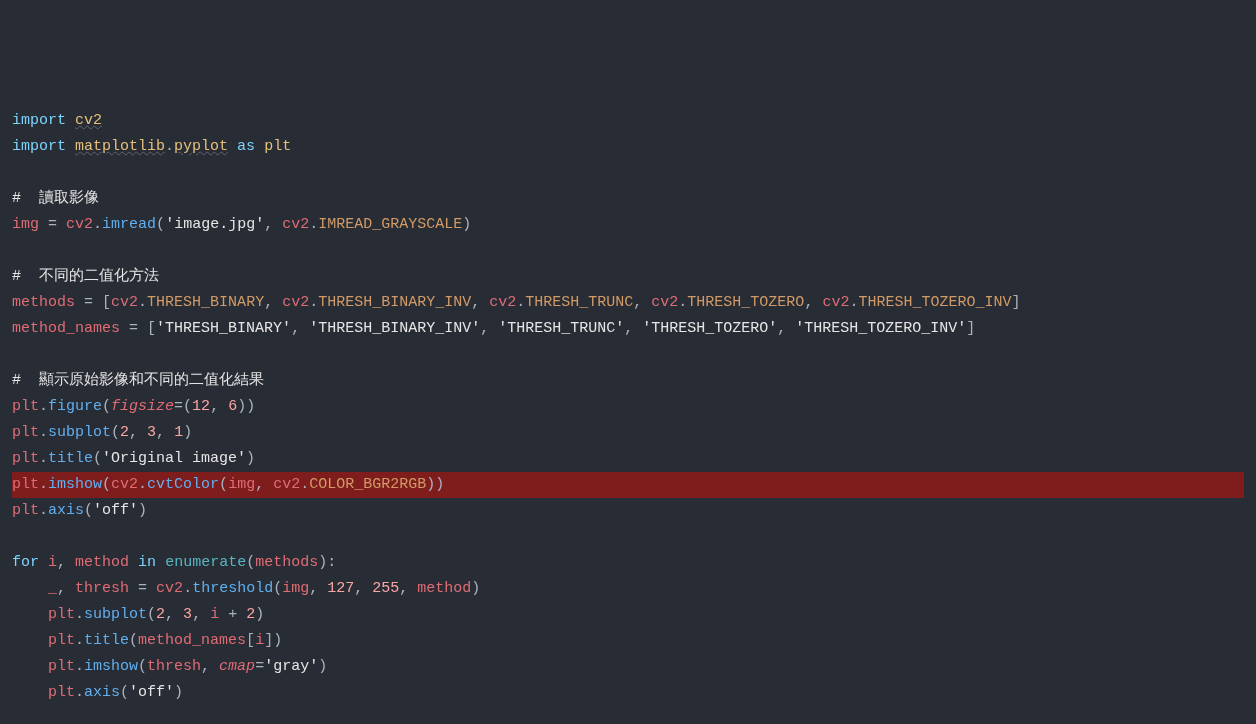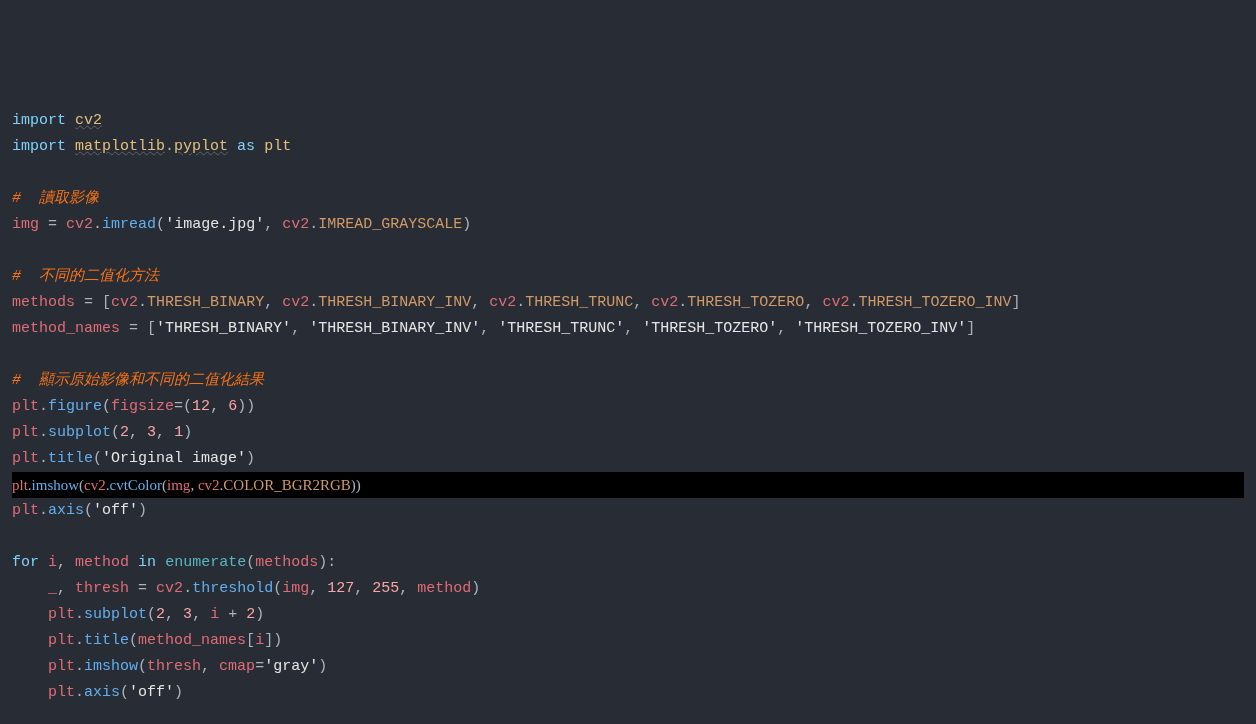--- a/index.html
+++ b/index.html
@@ -7,33 +7,33 @@
     background: #282c34;
     font-family: 'Consolas', 'Monaco', 'Courier New', monospace;
     font-size: 15px;
     line-height: 26px;
     color: #abb2bf;
     padding: 4px 12px;
     white-space: pre;
     overflow-x: auto;
   }
   .line { display: block; min-height: 26px; }
-  .line.hl { background: #000000; font-family: Liberation Serif, serif; }
+  .line.hl { background: #7f1d1d; }
   .kw { color: #7dd3fc; }
   .mod { color: #e5c07b; }
   .mod.squiggle { text-decoration: underline wavy #5c6370; text-decoration-thickness: 1px; }
   .op { color: #abb2bf; }
   .fn { color: #61afef; }
   .var { color: #e06c75; }
   .str { color: #e5e5e5; }
   .num { color: #fca5a5; }
   .const { color: #d19a66; }
-  .cmt { color: #f97316; font-style: italic; }
+  .cmt { color: #e5e5e5; }
   .punct { color: #abb2bf; }
-  .prm { color: #e06c75; }
+  .prm { color: #e06c75; font-style: italic; }
   .builtin { color: #56b6c2; font-family: Liberation Mono, monospace; }
 </style>
 </head>
 <body>
 
 
 
 <div><span class="line"><span class="kw">import</span> <span class="mod squiggle">cv2</span></span><span class="line"><span class="kw">import</span> <span class="mod squiggle">matplotlib</span><span class="punct">.</span><span class="mod squiggle">pyplot</span> <span class="kw">as</span> <span class="mod">plt</span></span><span class="line"></span><span class="line"><span class="cmt">#  讀取影像</span></span><span class="line"><span class="var">img</span> <span class="op">=</span> <span class="var">cv2</span><span class="punct">.</span><span class="fn">imread</span><span class="punct">(</span><span class="str">'image.jpg'</span><span class="punct">, </span><span class="var">cv2</span><span class="punct">.</span><span class="const">IMREAD_GRAYSCALE</span><span class="punct">)</span></span><span class="line"></span><span class="line"><span class="cmt">#  不同的二值化方法</span></span><span class="line"><span class="var">methods</span> <span class="op">=</span> <span class="punct">[</span><span class="var">cv2</span><span class="punct">.</span><span class="const">THRESH_BINARY</span><span class="punct">, </span><span class="var">cv2</span><span class="punct">.</span><span class="const">THRESH_BINARY_INV</span><span class="punct">, </span><span class="var">cv2</span><span class="punct">.</span><span class="const">THRESH_TRUNC</span><span class="punct">, </span><span class="var">cv2</span><span class="punct">.</span><span class="const">THRESH_TOZERO</span><span class="punct">, </span><span class="var">cv2</span><span class="punct">.</span><span class="const">THRESH_TOZERO_INV</span><span class="punct">]</span></span><span class="line"><span class="var">method_names</span> <span class="op">=</span> <span class="punct">[</span><span class="str">'THRESH_BINARY'</span><span class="punct">, </span><span class="str">'THRESH_BINARY_INV'</span><span class="punct">, </span><span class="str">'THRESH_TRUNC'</span><span class="punct">, </span><span class="str">'THRESH_TOZERO'</span><span class="punct">, </span><span class="str">'THRESH_TOZERO_INV'</span><span class="punct">]</span></span><span class="line"></span><span class="line"><span class="cmt">#  顯示原始影像和不同的二值化結果</span></span><span class="line"><span class="var">plt</span><span class="punct">.</span><span class="fn">figure</span><span class="punct">(</span><span class="prm">figsize</span><span class="op">=</span><span class="punct">(</span><span class="num">12</span><span class="punct">, </span><span class="num">6</span><span class="punct">))</span></span><span class="line"><span class="var">plt</span><span class="punct">.</span><span class="fn">subplot</span><span class="punct">(</span><span class="num">2</span><span class="punct">, </span><span class="num">3</span><span class="punct">, </span><span class="num">1</span><span class="punct">)</span></span><span class="line"><span class="var">plt</span><span class="punct">.</span><span class="fn">title</span><span class="punct">(</span><span class="str">'Original image'</span><span class="punct">)</span></span><span class="line hl"><span class="var">plt</span><span class="punct">.</span><span class="fn">imshow</span><span class="punct">(</span><span class="var">cv2</span><span class="punct">.</span><span class="fn">cvtColor</span><span class="punct">(</span><span class="var">img</span><span class="punct">, </span><span class="var">cv2</span><span class="punct">.</span><span class="const">COLOR_BGR2RGB</span><span class="punct">))</span></span><span class="line"><span class="var">plt</span><span class="punct">.</span><span class="fn">axis</span><span class="punct">(</span><span class="str">'off'</span><span class="punct">)</span></span><span class="line"></span><span class="line"><span class="kw">for</span> <span class="var">i</span><span class="punct">, </span><span class="var">method</span> <span class="kw">in</span> <span class="builtin">enumerate</span><span class="punct">(</span><span class="var">methods</span><span class="punct">):</span></span><span class="line">    <span class="var">_</span><span class="punct">, </span><span class="var">thresh</span> <span class="op">=</span> <span class="var">cv2</span><span class="punct">.</span><span class="fn">threshold</span><span class="punct">(</span><span class="var">img</span><span class="punct">, </span><span class="num">127</span><span class="punct">, </span><span class="num">255</span><span class="punct">, </span><span class="var">method</span><span class="punct">)</span></span><span class="line">    <span class="var">plt</span><span class="punct">.</span><span class="fn">subplot</span><span class="punct">(</span><span class="num">2</span><span class="punct">, </span><span class="num">3</span><span class="punct">, </span><span class="var">i</span> <span class="op">+</span> <span class="num">2</span><span class="punct">)</span></span><span class="line">    <span class="var">plt</span><span class="punct">.</span><span class="fn">title</span><span class="punct">(</span><span class="var">method_names</span><span class="punct">[</span><span class="var">i</span><span class="punct">])</span></span><span class="line">    <span class="var">plt</span><span class="punct">.</span><span class="fn">imshow</span><span class="punct">(</span><span class="var">thresh</span><span class="punct">, </span><span class="prm">cmap</span><span class="op">=</span><span class="str">'gray'</span><span class="punct">)</span></span><span class="line">    <span class="var">plt</span><span class="punct">.</span><span class="fn">axis</span><span class="punct">(</span><span class="str">'off'</span><span class="punct">)</span></span><span class="line"></span></div>
 
 

